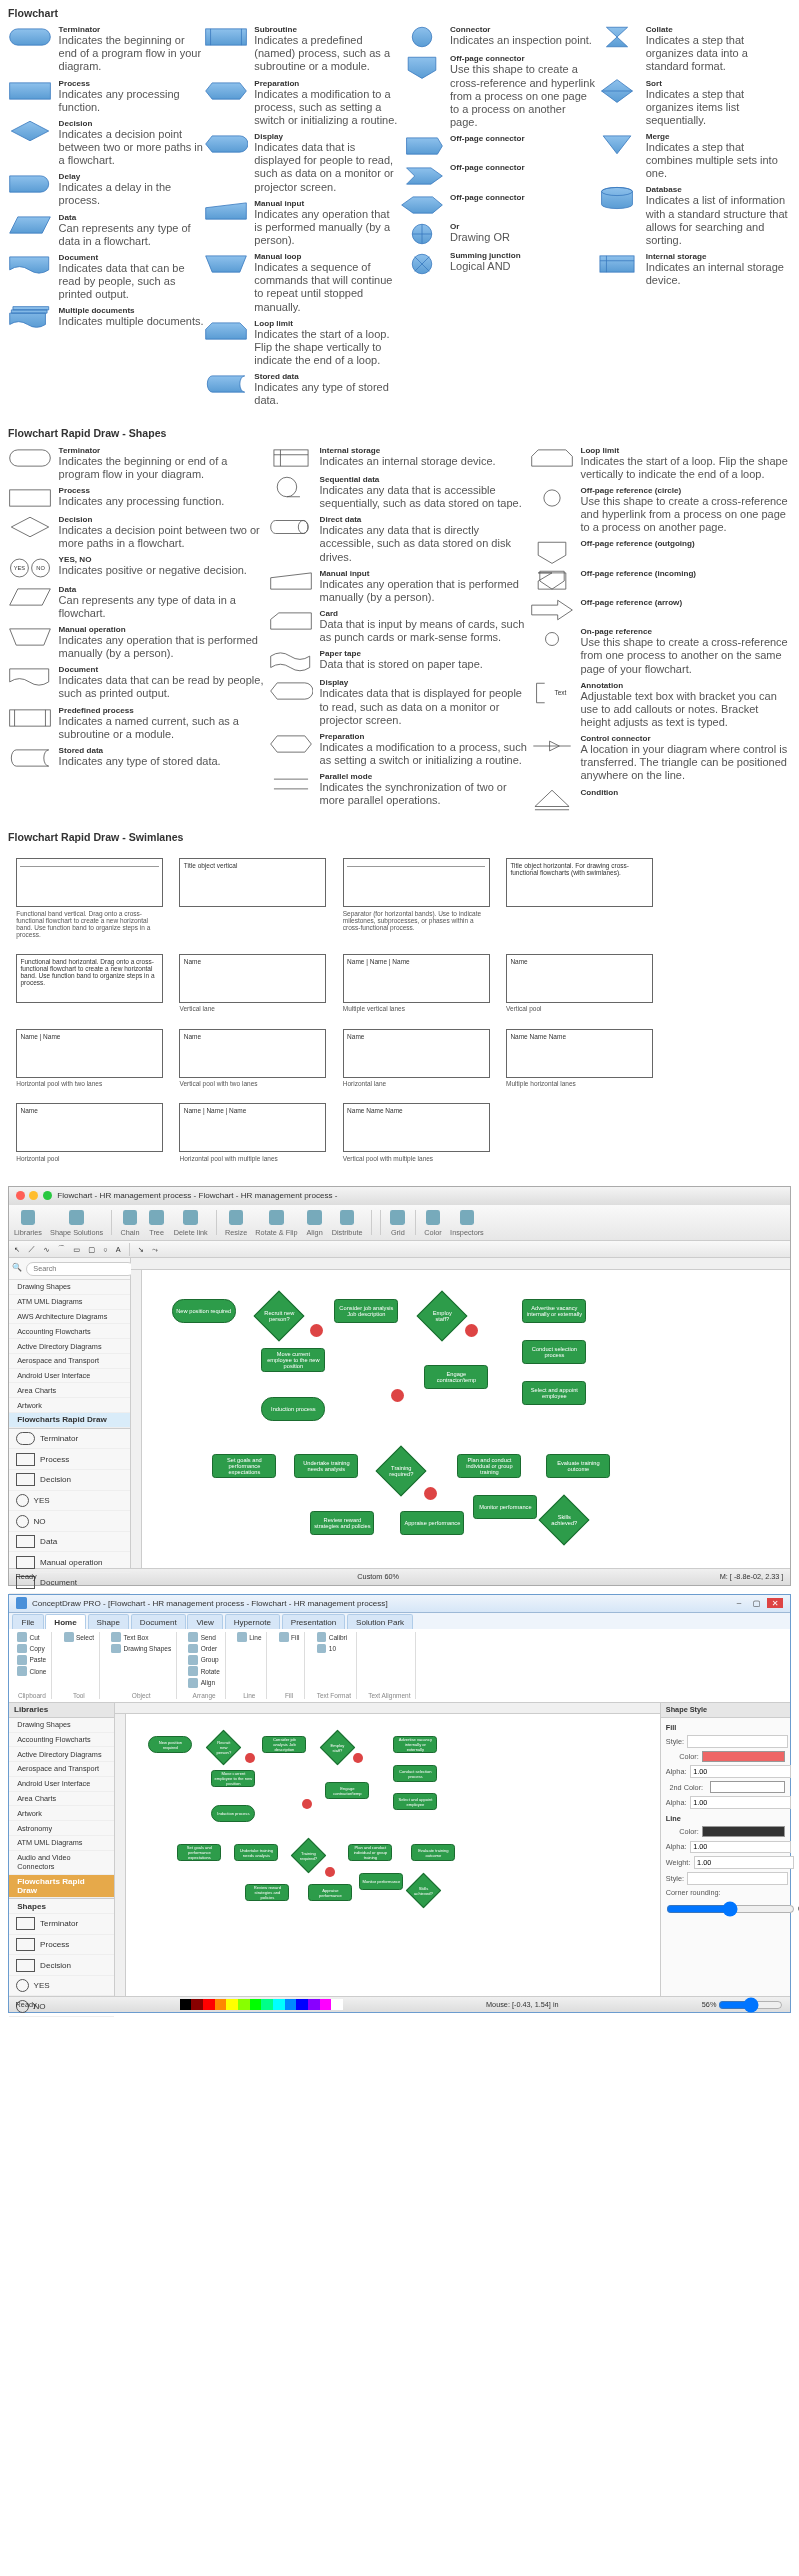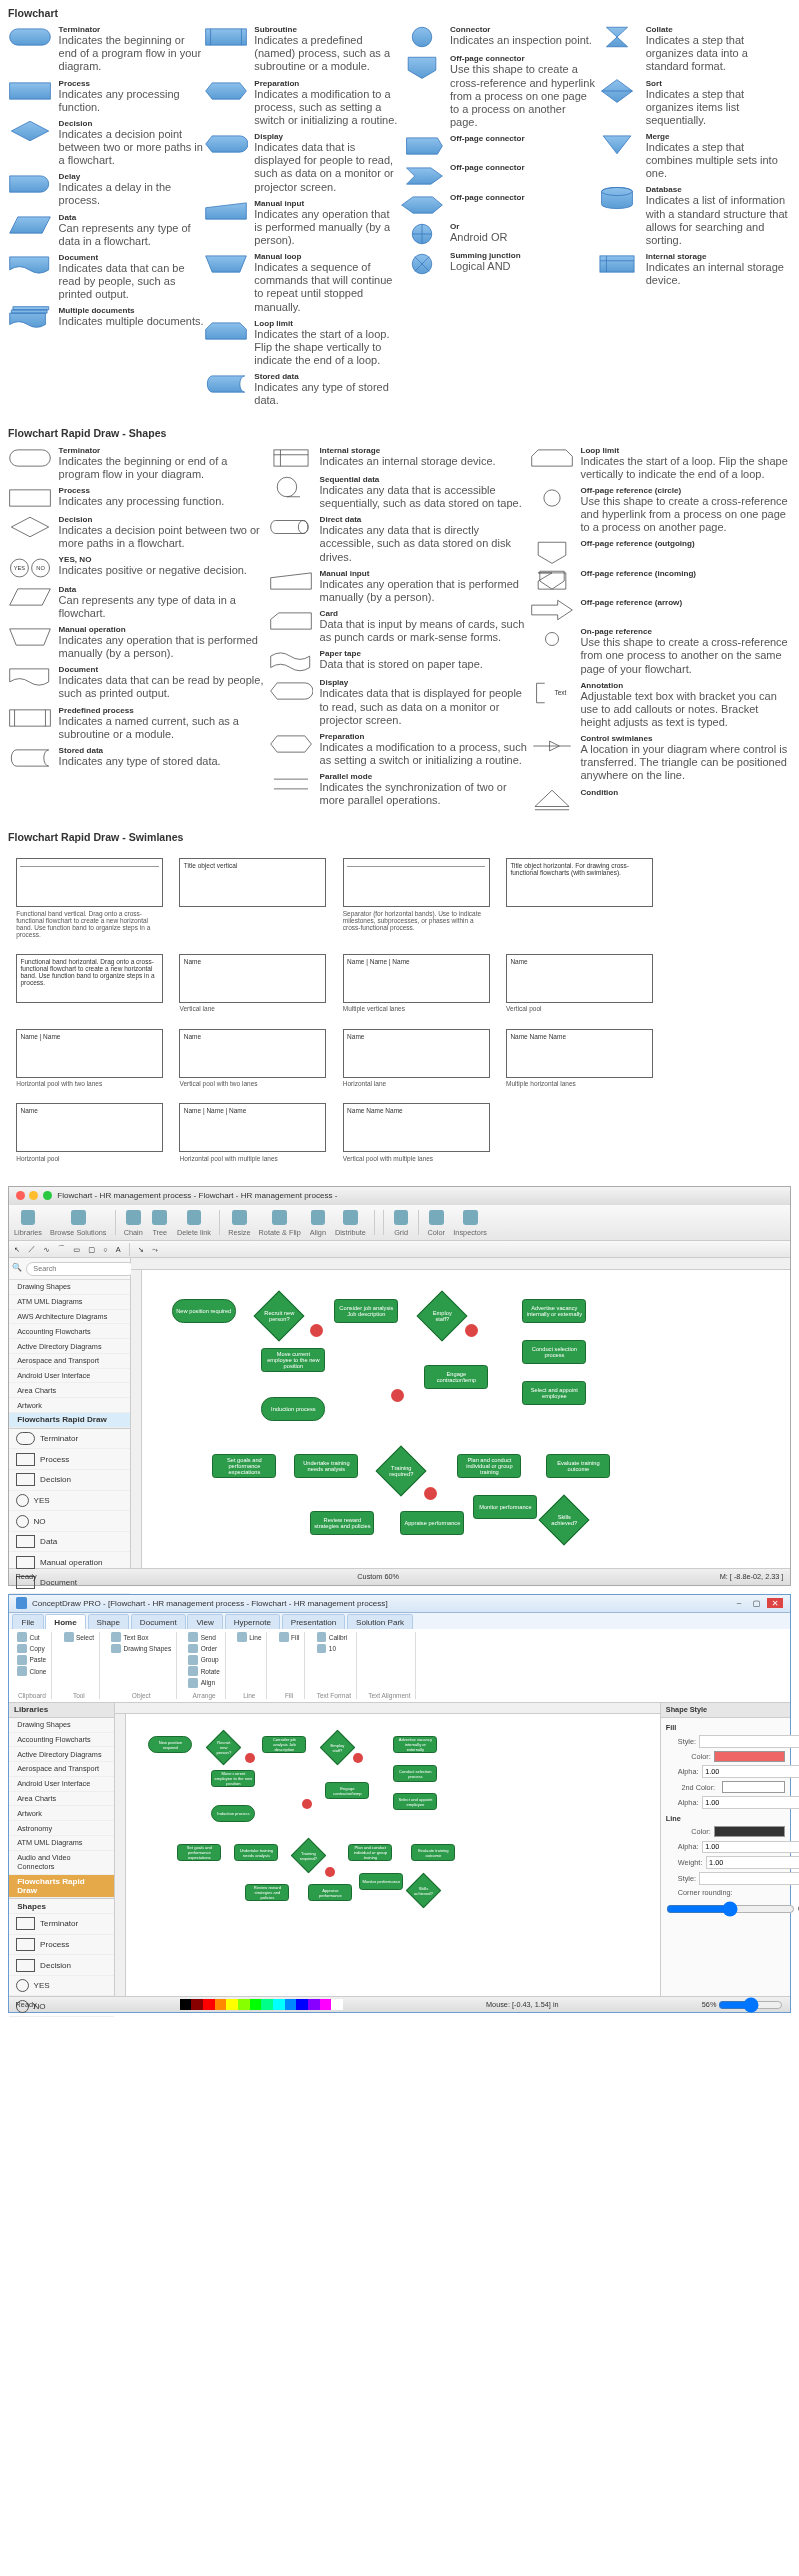--- a/index.html
+++ b/index.html
@@ -49,21 +49,21 @@
   .win-titlebar { background: linear-gradient(#eef4fb,#d6e6f7); height:18px; display:flex; align-items:center; padding:0 6.5px; font-size:8.1px; justify-content:space-between; border-bottom:0.8px solid #9cb8d6; }
   .ribbon-tabs { background:#eef4fb; display:flex; gap:1.6px; padding:1.6px 3.3px 0; font-size:8.1px; }
   .ribbon-tab { padding:2.4px 8.1px; background:#d6e6f7; border:0.8px solid #b0cce8; border-bottom:none; border-radius:2.4px 2.4px 0 0; }
   .ribbon-tab.active { background:#fff; font-weight:bold; }
   .ribbon-body { background:#fff; border-bottom:0.8px solid #ccc; padding:3.3px; display:flex; gap:6.5px; font-size:6.5px; }
   .ribbon-group { border-right:0.8px solid #ddd; padding:0 4.9px; display:flex; flex-direction:column; gap:1.6px; }
   .ribbon-group .group-label { text-align:center; color:#888; font-size:6.5px; margin-top:auto; padding-top:2.4px; }
   .right-panel { width:130px; border-left:0.8px solid #ccc; background:#fafafa; padding:4.9px; font-size:7.3px; }
   .panel-title { font-weight:bold; background:#e6e6e6; padding:2.4px 4.9px; margin:-4.9px -4.9px 4.9px; border-bottom:0.8px solid #ccc; }
   .field-row { display:flex; align-items:center; gap:3.3px; margin-bottom:3.3px; }
-  .field-row label { width:33px; text-align:right; color:#555;margin-left:12px; }
+  .field-row label { width:33px; text-align:right; color:#555; }
   .field-row input[type=text] { flex:1; border:0.8px solid #ccc; padding:0.8px 2.4px; font-size:7.3px; }
   .colorbar { display:flex; height:11.4px; }
   .colorbar div { flex:1; }
 </style>
 </head>
 <body>
 
 <div class="section-title">Flowchart</div>
 <div class="section">
   <div class="grid">
@@ -406,21 +406,21 @@
                   <stop offset="1" stop-color="#5a9cd4"></stop>
                 </linearGradient>
               </defs>
               <circle cx="27" cy="16" r="12" style="fill:url(#bg);stroke:#3a7abf;stroke-width:1"></circle>
               <line x1="27" y1="4" x2="27" y2="28" stroke="#3a7abf"></line>
               <line x1="15" y1="16" x2="39" y2="16" stroke="#3a7abf"></line>
             </svg>
           </div>
           <div class="txt">
             <div class="name">Or</div>
-            <div class="desc">Android OR</div>
+            <div class="desc">Drawing OR</div>
           </div>
         </div>
         <div class="item">
           <div class="shape">
             <svg width="44" height="26" viewBox="0 0 54 32">
               <defs>
                 <linearGradient id="bg" x1="0" y1="0" x2="0" y2="1">
                   <stop offset="0" stop-color="#8ec1ec"></stop>
                   <stop offset="1" stop-color="#5a9cd4"></stop>
                 </linearGradient>
@@ -826,21 +826,21 @@
           </div>
         </div>
         <div class="item">
           <div class="shape">
             <svg width="44" height="26" viewBox="0 0 54 32">
               <line x1="4" y1="16" x2="50" y2="16" stroke="#555"></line>
               <polygon points="24,10 36,16 24,22" fill="none" stroke="#555" stroke-width="1"></polygon>
             </svg>
           </div>
           <div class="txt">
-            <div class="name">Control swimlanes</div>
+            <div class="name">Control connector</div>
             <div class="desc">A location in your diagram where control is transferred. The triangle can be positioned anywhere on the line.</div>
           </div>
         </div>
         <div class="item">
           <div class="shape">
             <svg width="44" height="26" viewBox="0 0 54 32">
               <polygon points="27,4 48,24 6,24" fill="none" stroke="#555" stroke-width="1"></polygon>
               <line x1="6" y1="28" x2="48" y2="28" stroke="#555"></line>
             </svg>
           </div>
@@ -930,21 +930,21 @@
       <div class="tool">
         <div class="tool-icon">
           <div style="width:14.7px;height:14.7px;background:#7ab;border-radius:2.4px;"></div>
         </div>
         <span>Libraries</span>
       </div>
       <div class="tool">
         <div class="tool-icon">
           <div style="width:14.7px;height:14.7px;background:#7ab;border-radius:2.4px;"></div>
         </div>
-        <span>Browse Solutions</span>
+        <span>Shape Solutions</span>
       </div>
       <span style="border-left: 0.8px solid rgb(204, 204, 204); height: 24.4px;"></span>
       <div class="tool">
         <div class="tool-icon">
           <div style="width:14.7px;height:14.7px;background:#7ab;border-radius:2.4px;"></div>
         </div>
         <span>Chain</span>
       </div>
       <div class="tool">
         <div class="tool-icon">

